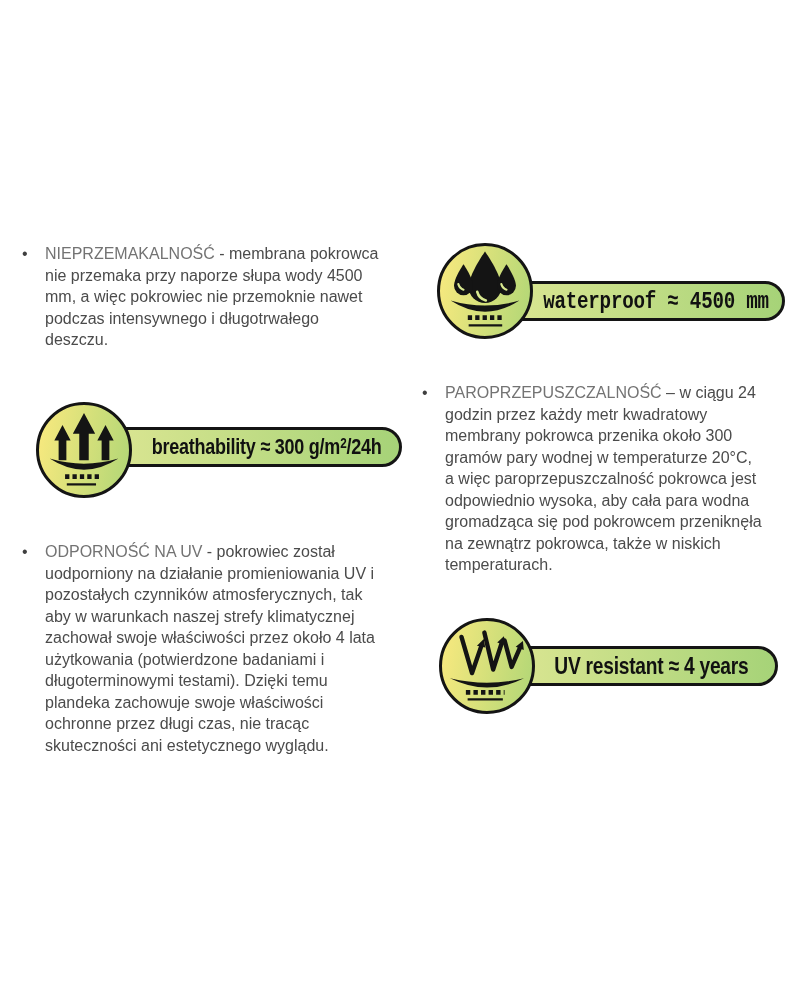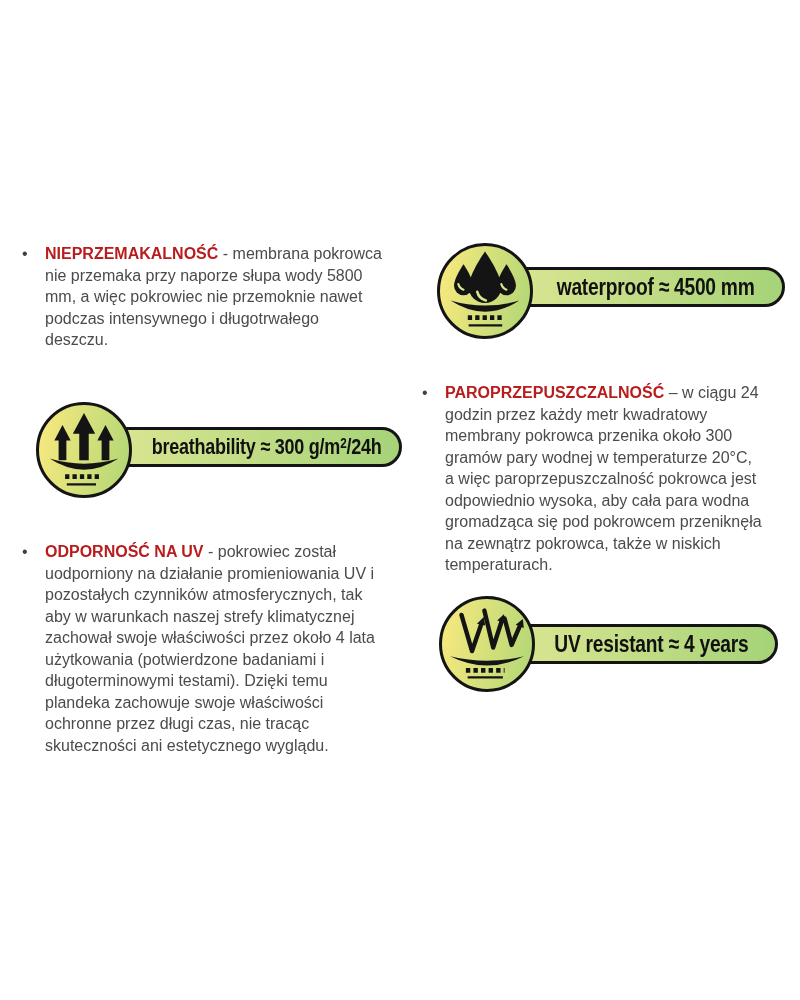--- a/index.html
+++ b/index.html
@@ -10,21 +10,21 @@
     overflow:hidden; margin:0 auto;
   }
 
   
   .bullet-item {
     position:absolute; display:flex; align-items:flex-start;
     color:#4b4b4b; font-size:16px; line-height:21.5px;
   }
   .bullet-marker { flex:none; width:23px; color:#3f3f3f; font-size:16px; }
   .bullet-text { white-space:pre-line; }
-  .bullet-text strong { color:#b91c1c; font-weight:700; }
+  .bullet-text strong { color:#737373; font-weight:400; }
 
   #p-waterproof { left:22px; top:243px; width:392px; }
   #p-vapor      { left:422px; top:382px; width:374px; }
   #p-uv         { left:22px;  top:541px; width:404px; }
 
   
   .badge { position:absolute; }
   .badge-circle {
     position:absolute; left:0; top:0; width:96px; height:96px;
     border:3.5px solid #141414; border-radius:50%;
@@ -37,38 +37,38 @@
     border:3px solid #141414; border-radius:22px;
     display:flex; align-items:center; justify-content:center;
   }
   .pill-label {
     font-weight:700; color:#111; font-size:24px; white-space:nowrap;
     transform:scaleX(0.8); letter-spacing:-0.3px;
   }
   .pill-label .sup { font-size:0.65em; vertical-align:0.38em; }
 
   #badge-waterproof { left:437px; top:243px; width:348px; height:96px; }
-  #badge-waterproof .badge-pill { left:48px; top:24px; width:300px; padding-left:56px; padding-right:14px; }
+  #badge-waterproof .badge-pill { left:48px; top:38px; width:300px; padding-left:56px; padding-right:14px;font-family:Liberation Mono, monospace; }
 
   #badge-breathability { left:36px; top:402px; width:366px; height:96px;text-decoration:underline; }
   #badge-breathability .badge-pill { left:48px; top:25px; width:318px; padding-left:56px; padding-right:8px; }
   #badge-breathability .pill-label { font-size:22.5px; transform:scaleX(0.8); }
 
-  #badge-uv { left:439px; top:596px; width:339px; height:96px; }
+  #badge-uv { left:439px; top:618px; width:339px; height:96px; }
   #badge-uv .badge-pill { left:48px; top:28px; width:291px; padding-left:50px; padding-right:12px; }
 </style>
 </head>
 <body>
 
 <div id="page">
 
   <div class="bullet-item" id="p-waterproof">
     <span class="bullet-marker">•</span>
     <div class="bullet-text"><strong>NIEPRZEMAKALNOŚĆ</strong><span> - membrana pokrowca
-nie przemaka przy naporze słupa wody 5800
+nie przemaka przy naporze słupa wody 4500
 mm, a więc pokrowiec nie przemoknie nawet
 podczas intensywnego i długotrwałego
 deszczu.</span></div>
   </div>
 
   <div class="badge" id="badge-waterproof">
     <div class="badge-pill">
       <span class="pill-label">waterproof ≈ 4500 mm</span>
     </div>
     <div class="badge-circle">

